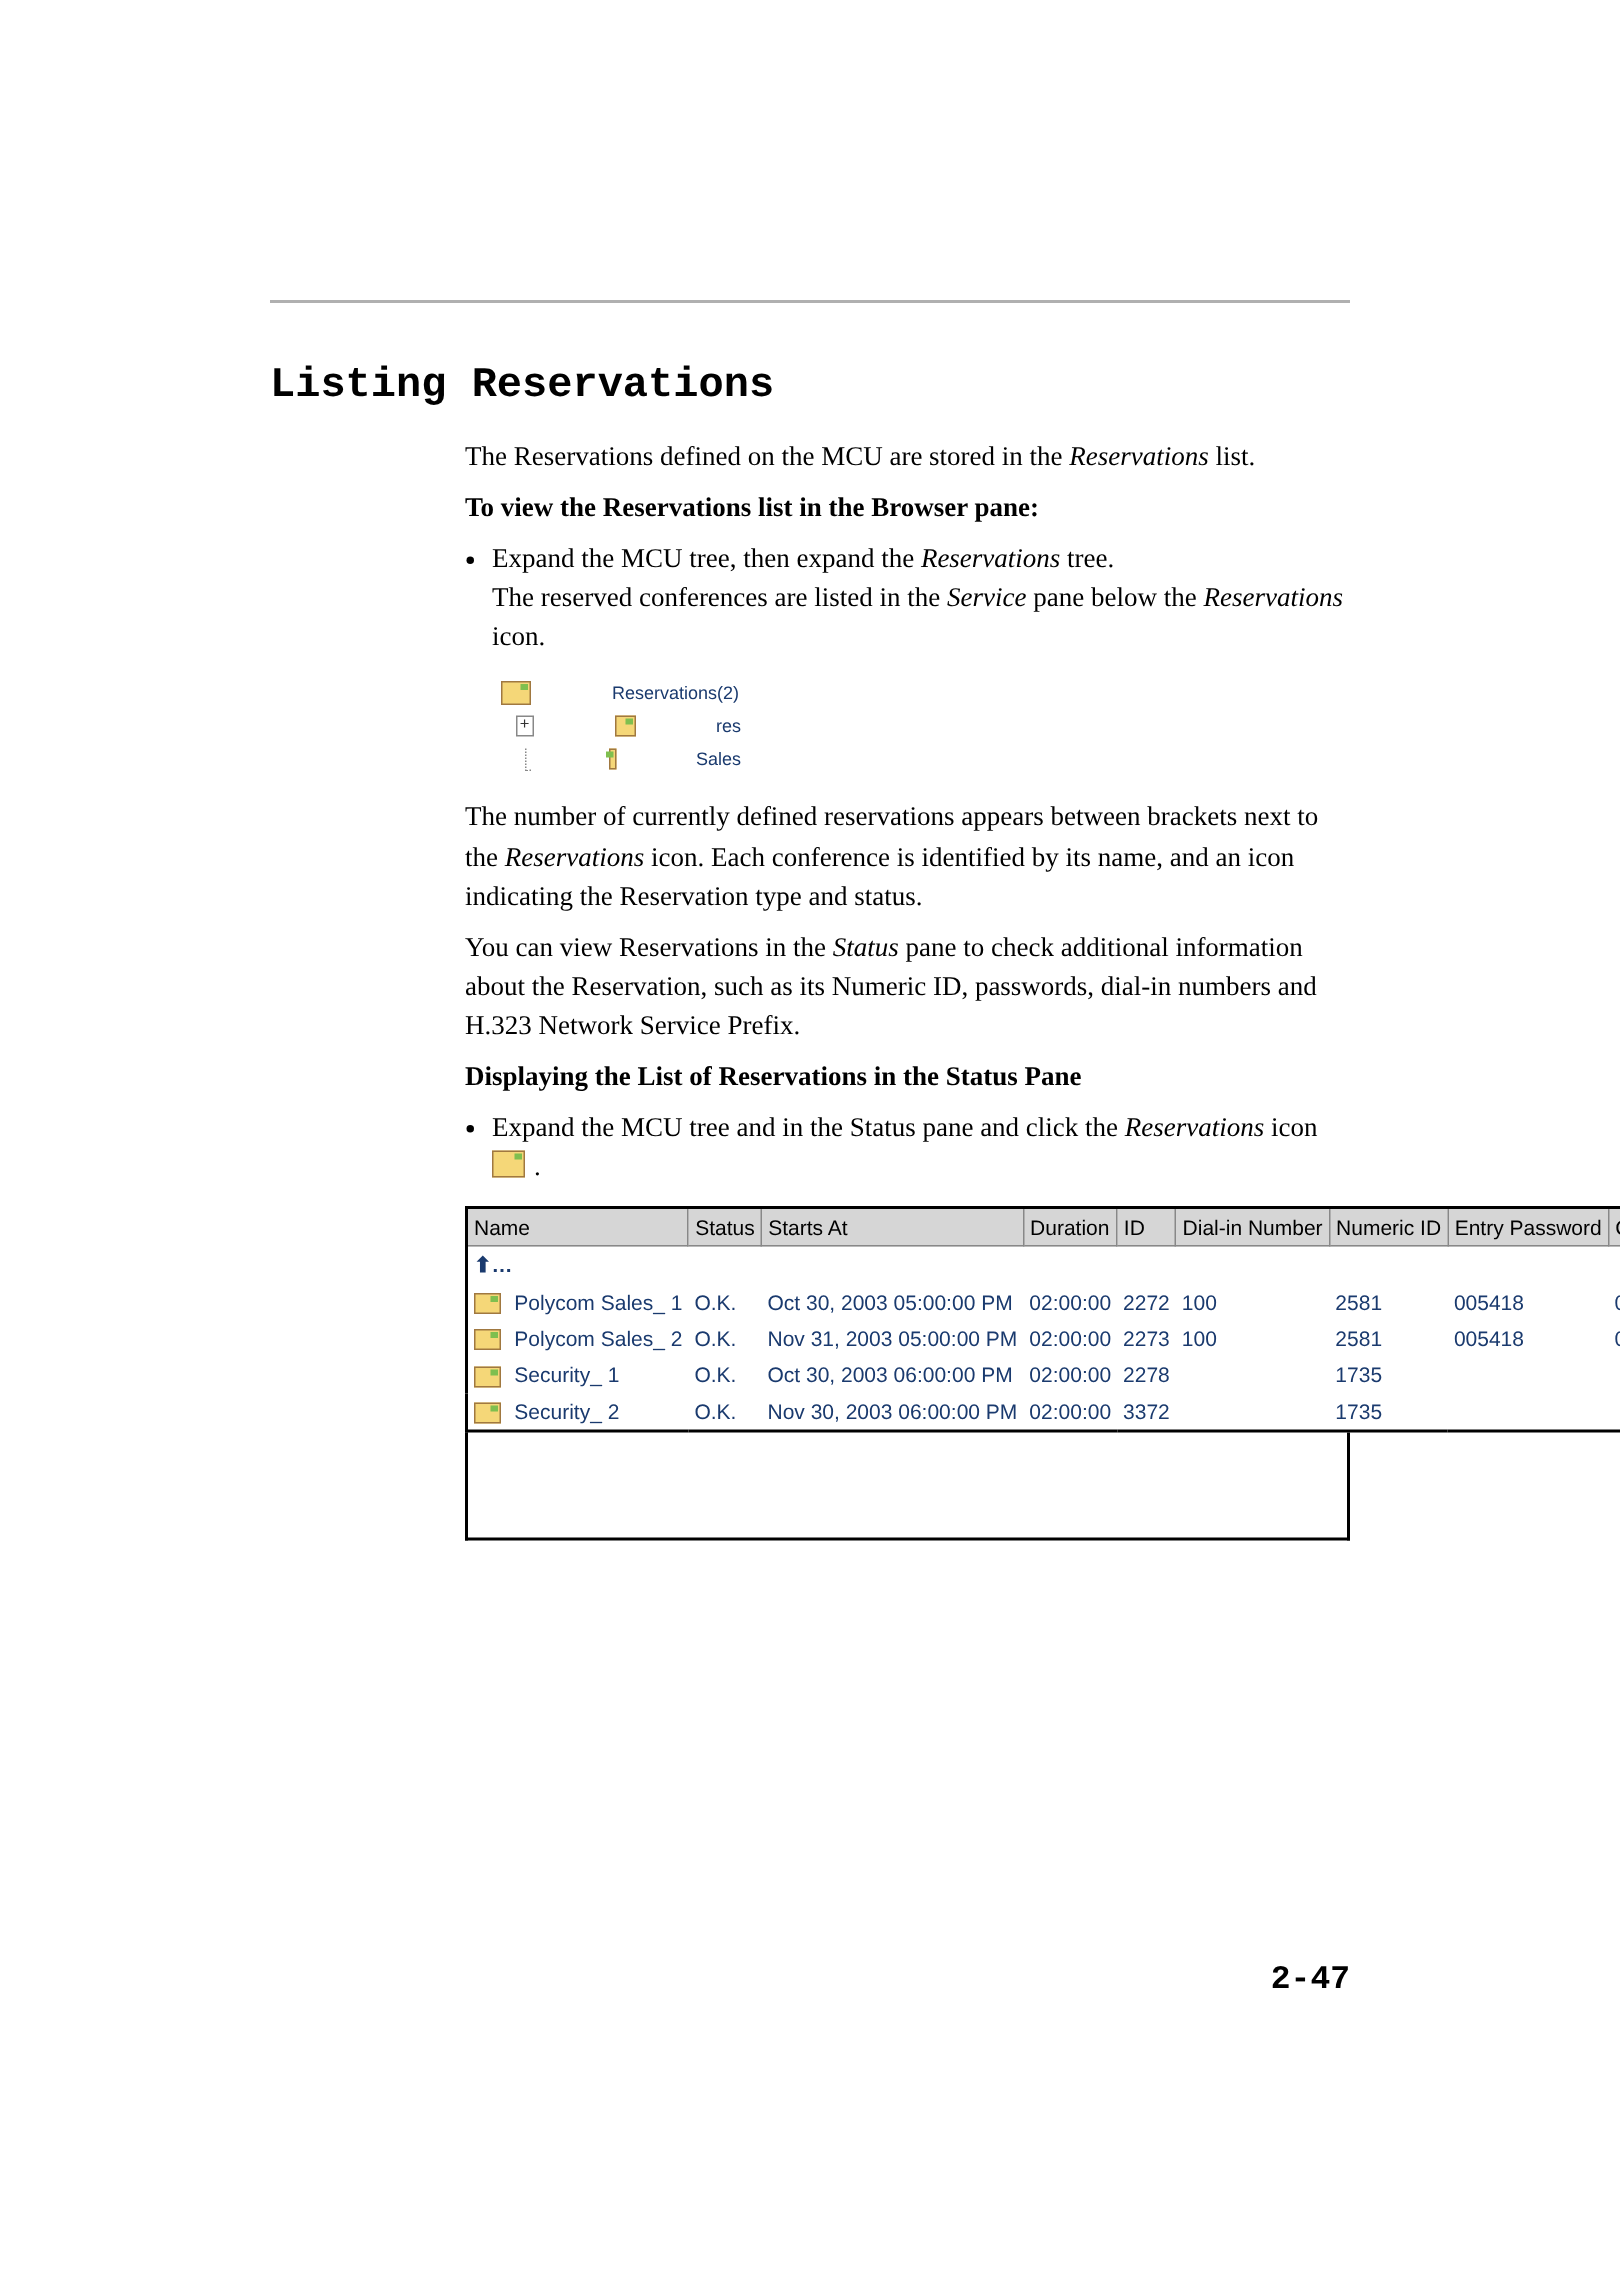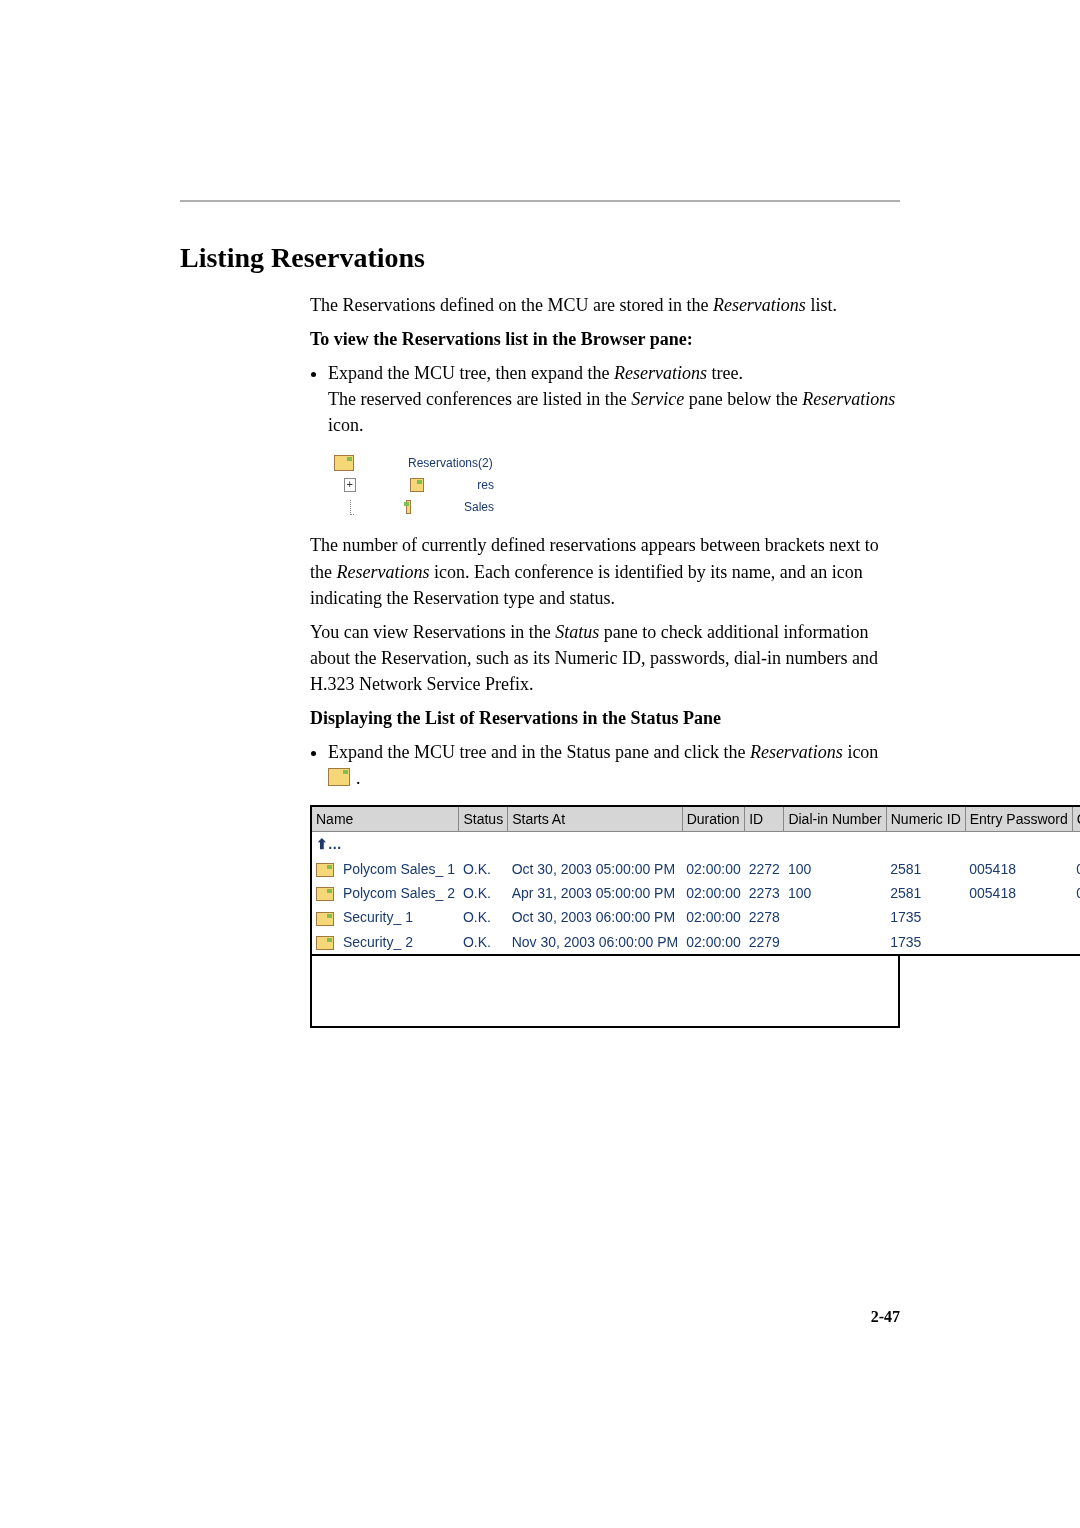--- a/index.html
+++ b/index.html
@@ -18,21 +18,21 @@
     font-family: Arial, Helvetica, sans-serif;
     font-weight: bold;
     font-size: 15px;
     margin-bottom: 6px;
   }
   .hr {
     border-top: 2px solid #b0b0b0;
     margin-bottom: 40px;
   }
   h1.section-title {
-    font-family: Liberation Serif, serif;
+    font-family: Liberation Mono, monospace;
     font-weight: bold;
     font-size: 28px;
     margin: 0 0 18px 0;
   }
   .body-indent {
     margin-left: 130px;
     font-size: 18px;
     line-height: 1.45;
   }
   .body-indent p { margin: 0 0 8px 0; }
@@ -125,23 +125,23 @@
   .row-icon {
     display:inline-block;
     vertical-align:middle;
   }
   .ellipsis-row td {
     color:#000;
     font-weight:bold;
   }
   .footer {
     text-align: right;
-    font-family: Liberation Serif, serif;
-    font-weight: bold;
-    font-size: 16px;
+    font-family: Liberation Mono, monospace;
+    font-weight: bold;
+    font-size: 22px;
     margin-top: 280px;
   }
 </style>
 </head>
 <body>
 
 <div class="page">
 
   <div class="hr"></div>
 
@@ -220,21 +220,21 @@
               <td>02:00:00</td>
               <td>2272</td>
               <td>100</td>
               <td>2581</td>
               <td>005418</td>
               <td>023345</td>
             </tr>
             <tr>
               <td><span class="small-res-icon row-icon"></span> Polycom Sales_  2</td>
               <td>O.K.</td>
-              <td>Apr 31, 2003  05:00:00 PM</td>
+              <td>Nov 31, 2003  05:00:00 PM</td>
               <td>02:00:00</td>
               <td>2273</td>
               <td>100</td>
               <td>2581</td>
               <td>005418</td>
               <td>023345</td>
             </tr>
             <tr>
               <td><span class="small-res-icon row-icon"></span> Security_  1</td>
               <td>O.K.</td>
@@ -244,21 +244,21 @@
               <td></td>
               <td>1735</td>
               <td></td>
               <td></td>
             </tr>
             <tr>
               <td><span class="small-res-icon row-icon"></span> Security_  2</td>
               <td>O.K.</td>
               <td>Nov 30, 2003  06:00:00 PM</td>
               <td>02:00:00</td>
-              <td>2279</td>
+              <td>3372</td>
               <td></td>
               <td>1735</td>
               <td></td>
               <td></td>
             </tr>
           </tbody>
       </table>
       <div style="height:70px;border-left:2px solid #000;border-right:2px solid #000;border-bottom:2px solid #000;width:586px;"></div>
     </div>
 

